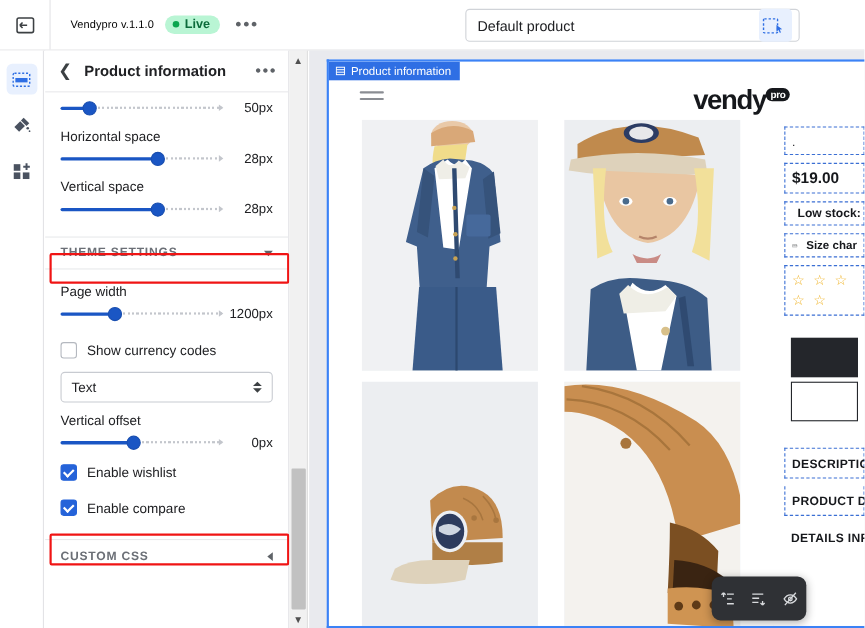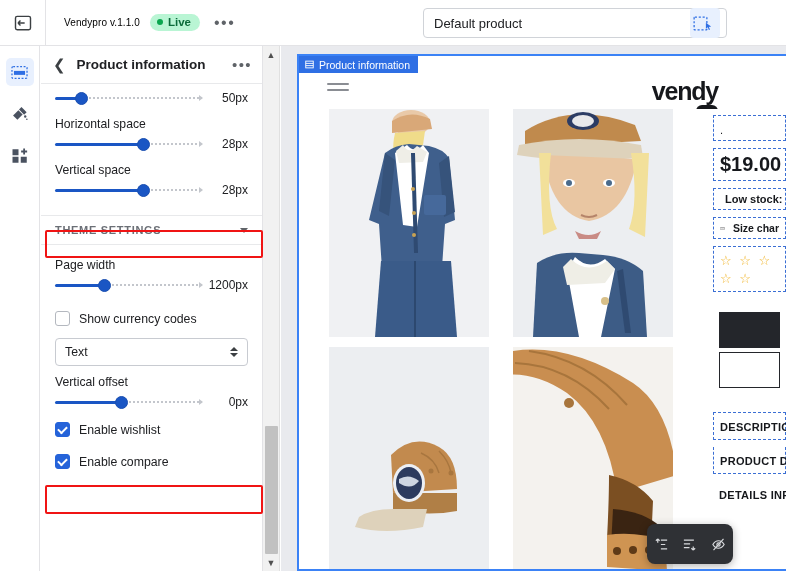--- a/index.html
+++ b/index.html
@@ -154,37 +154,37 @@
     position:relative; width:489px; height:517px;
     background:#fff; border:2px solid #3b82f6; border-right:none; overflow:hidden;
   }
   .sec-badge {
     position:absolute; left:0; top:0; height:17px; background:#2f6fe4; color:#fff;
     font-size:10.5px; display:flex; align-items:center; gap:5px; padding:0 8px 0 6px; z-index:6;
   }
   .store-head { position:absolute; left:0; top:17px; right:0; height:36px; background:#fff; }
   .hamburger { position:absolute; left:28px; top:10px; width:22px; }
   .hamburger i { display:block; height:2px; background:#8a8d93; margin-bottom:4px; border-radius:1px; }
-  .brand { position:absolute; right:68px; top:6px; display:flex; align-items:flex-end;flex-direction:column; }
+  .brand { position:absolute; right:68px; top:6px; display:flex; align-items:flex-start; }
   .brand .w { font-size:25px; font-weight:700; color:#16181c; letter-spacing:-1.2px; line-height:1; }
   .brand .pro {
     font-size:9px; font-weight:700; color:#fff; background:#16181c;
     border-radius:7px; padding:1px 4px; margin-top:1px; letter-spacing:-.3px;
   }
 
   .gallery { position:absolute; left:0; top:53px; width:404px; bottom:0; background:#fff; }
   .gimg { position:absolute; background:#eff1f4; overflow:hidden; }
   .gimg svg { width:100%; height:100%; display:block; }
 
   .pinfo { position:absolute; left:404px; top:53px; right:0; bottom:0; background:#fff; padding:6px 0 0 10px; }
   .dash { border:1px dashed #3b6fd4; }
   .pi-row { margin-bottom:7px; padding:4px 6px; }
   .pi-title { height:26px; }
   .pi-title .tt { font-size:11px; color:#202124; }
-  .price { font-size:20px; font-weight:700; color:#16181c; }
+  .price { font-size:14px; font-weight:700; color:#16181c; }
   .stock { display:flex; align-items:center; gap:5px; font-size:11px; font-weight:700; color:#16181c; white-space:nowrap; }
   .sizechart { display:flex; align-items:center; gap:8px; font-size:10.5px; font-weight:700; color:#16181c; white-space:nowrap; }
   .stars { color:#f0b429; font-size:13px; letter-spacing:2px; }
   .qty-label { font-size:11px; font-weight:700; color:#16181c; letter-spacing:.4px; }
   .qty-box {
     margin-top:3px; height:34px; border:1px solid #8d9199; display:flex; align-items:center;
     padding:0 12px; gap:22px;
   }
   .qty-minus { color:#6b6f76; font-size:14px; }
   .qty-num { font-size:12px; color:#16181c; }
@@ -356,20 +356,24 @@
           <span class="chk on"></span>
           <span class="chk-label">Enable wishlist</span>
         </div>
 
         <div class="chkrow" style="margin-top:17px;margin-bottom:9px;">
           <span class="chk on"></span>
           <span class="chk-label">Enable compare</span>
         </div>
       </div>
 
+      <div class="sec-head" style="border-bottom:none;">
+        <span class="t">CUSTOM CSS</span>
+        <span style="width:0;height:0;border-top:4.5px solid transparent;border-bottom:4.5px solid transparent;border-right:5px solid #5f6368;"></span>
+      </div>
 
     </div>
   </div>
 
   <div class="highlight-box" style="left:45px; top:230px; width:218px; height:28px;"></div>
   <div class="highlight-box" style="left:45px; top:485px; width:218px; height:29px;"></div>
 
   <div class="vscroll">
     <div class="vs-btn">▲</div>
     <div class="vs-thumb" style="top:380px;height:128px;"></div>

